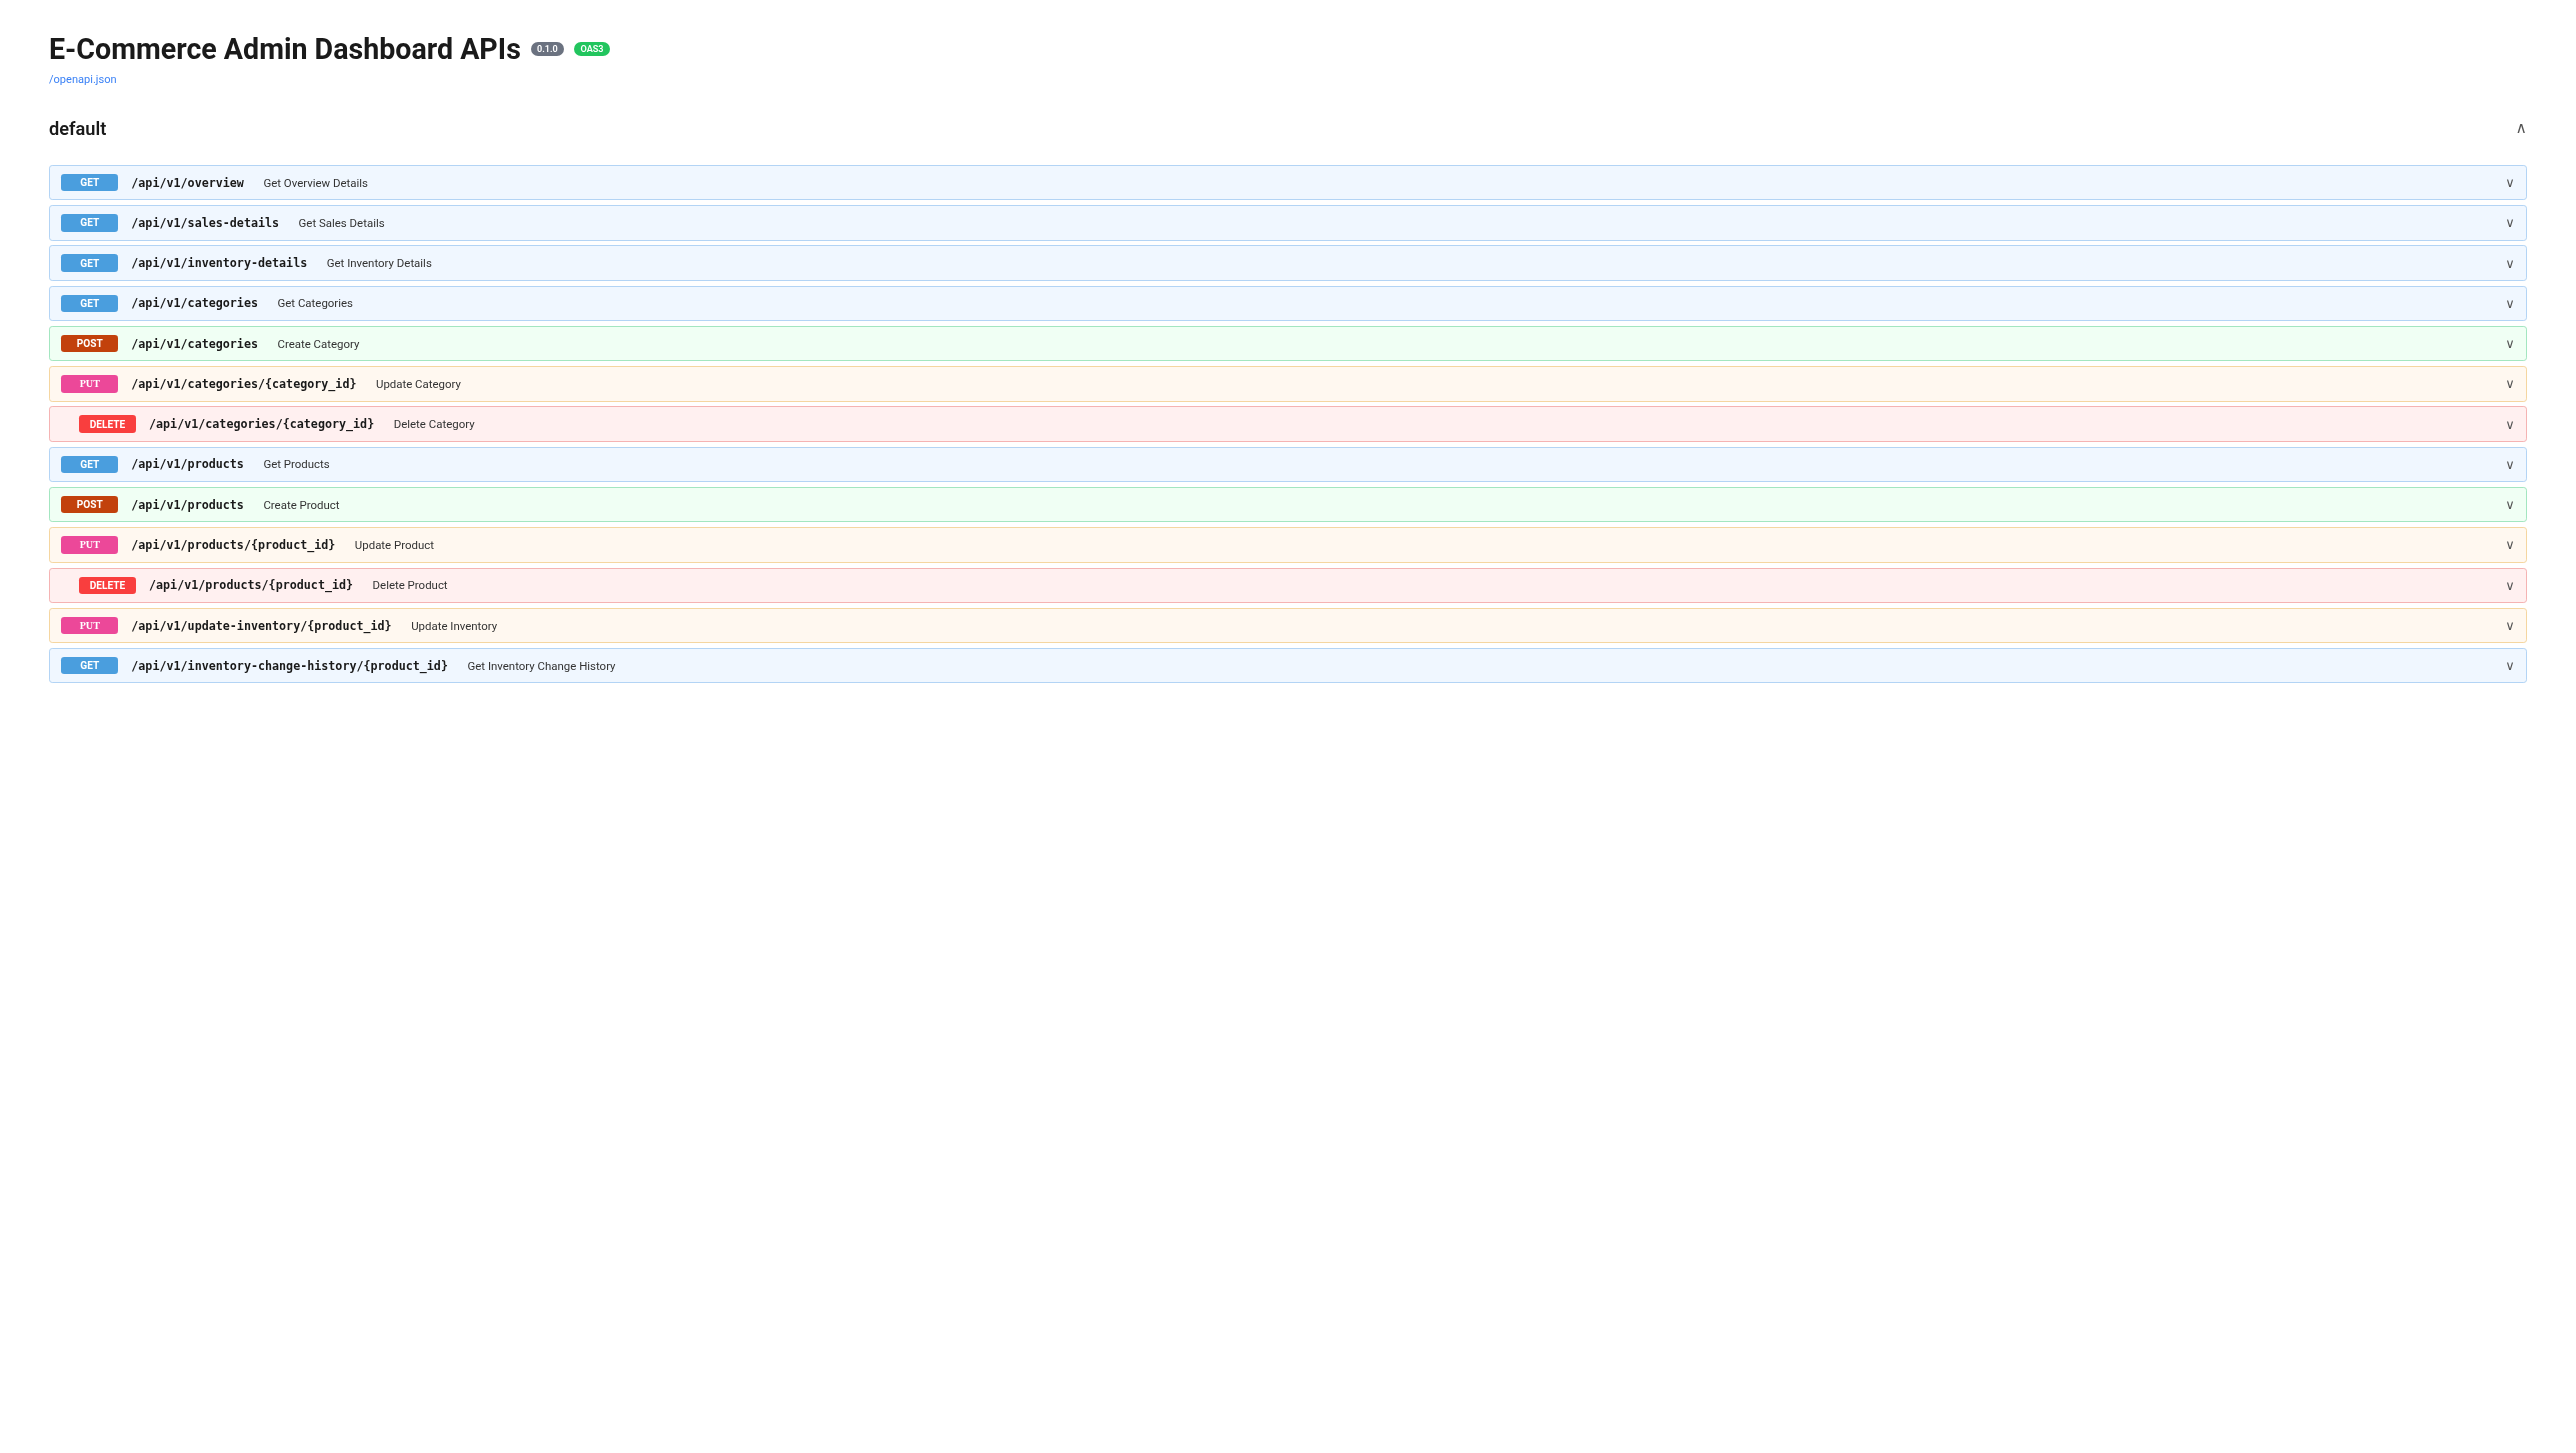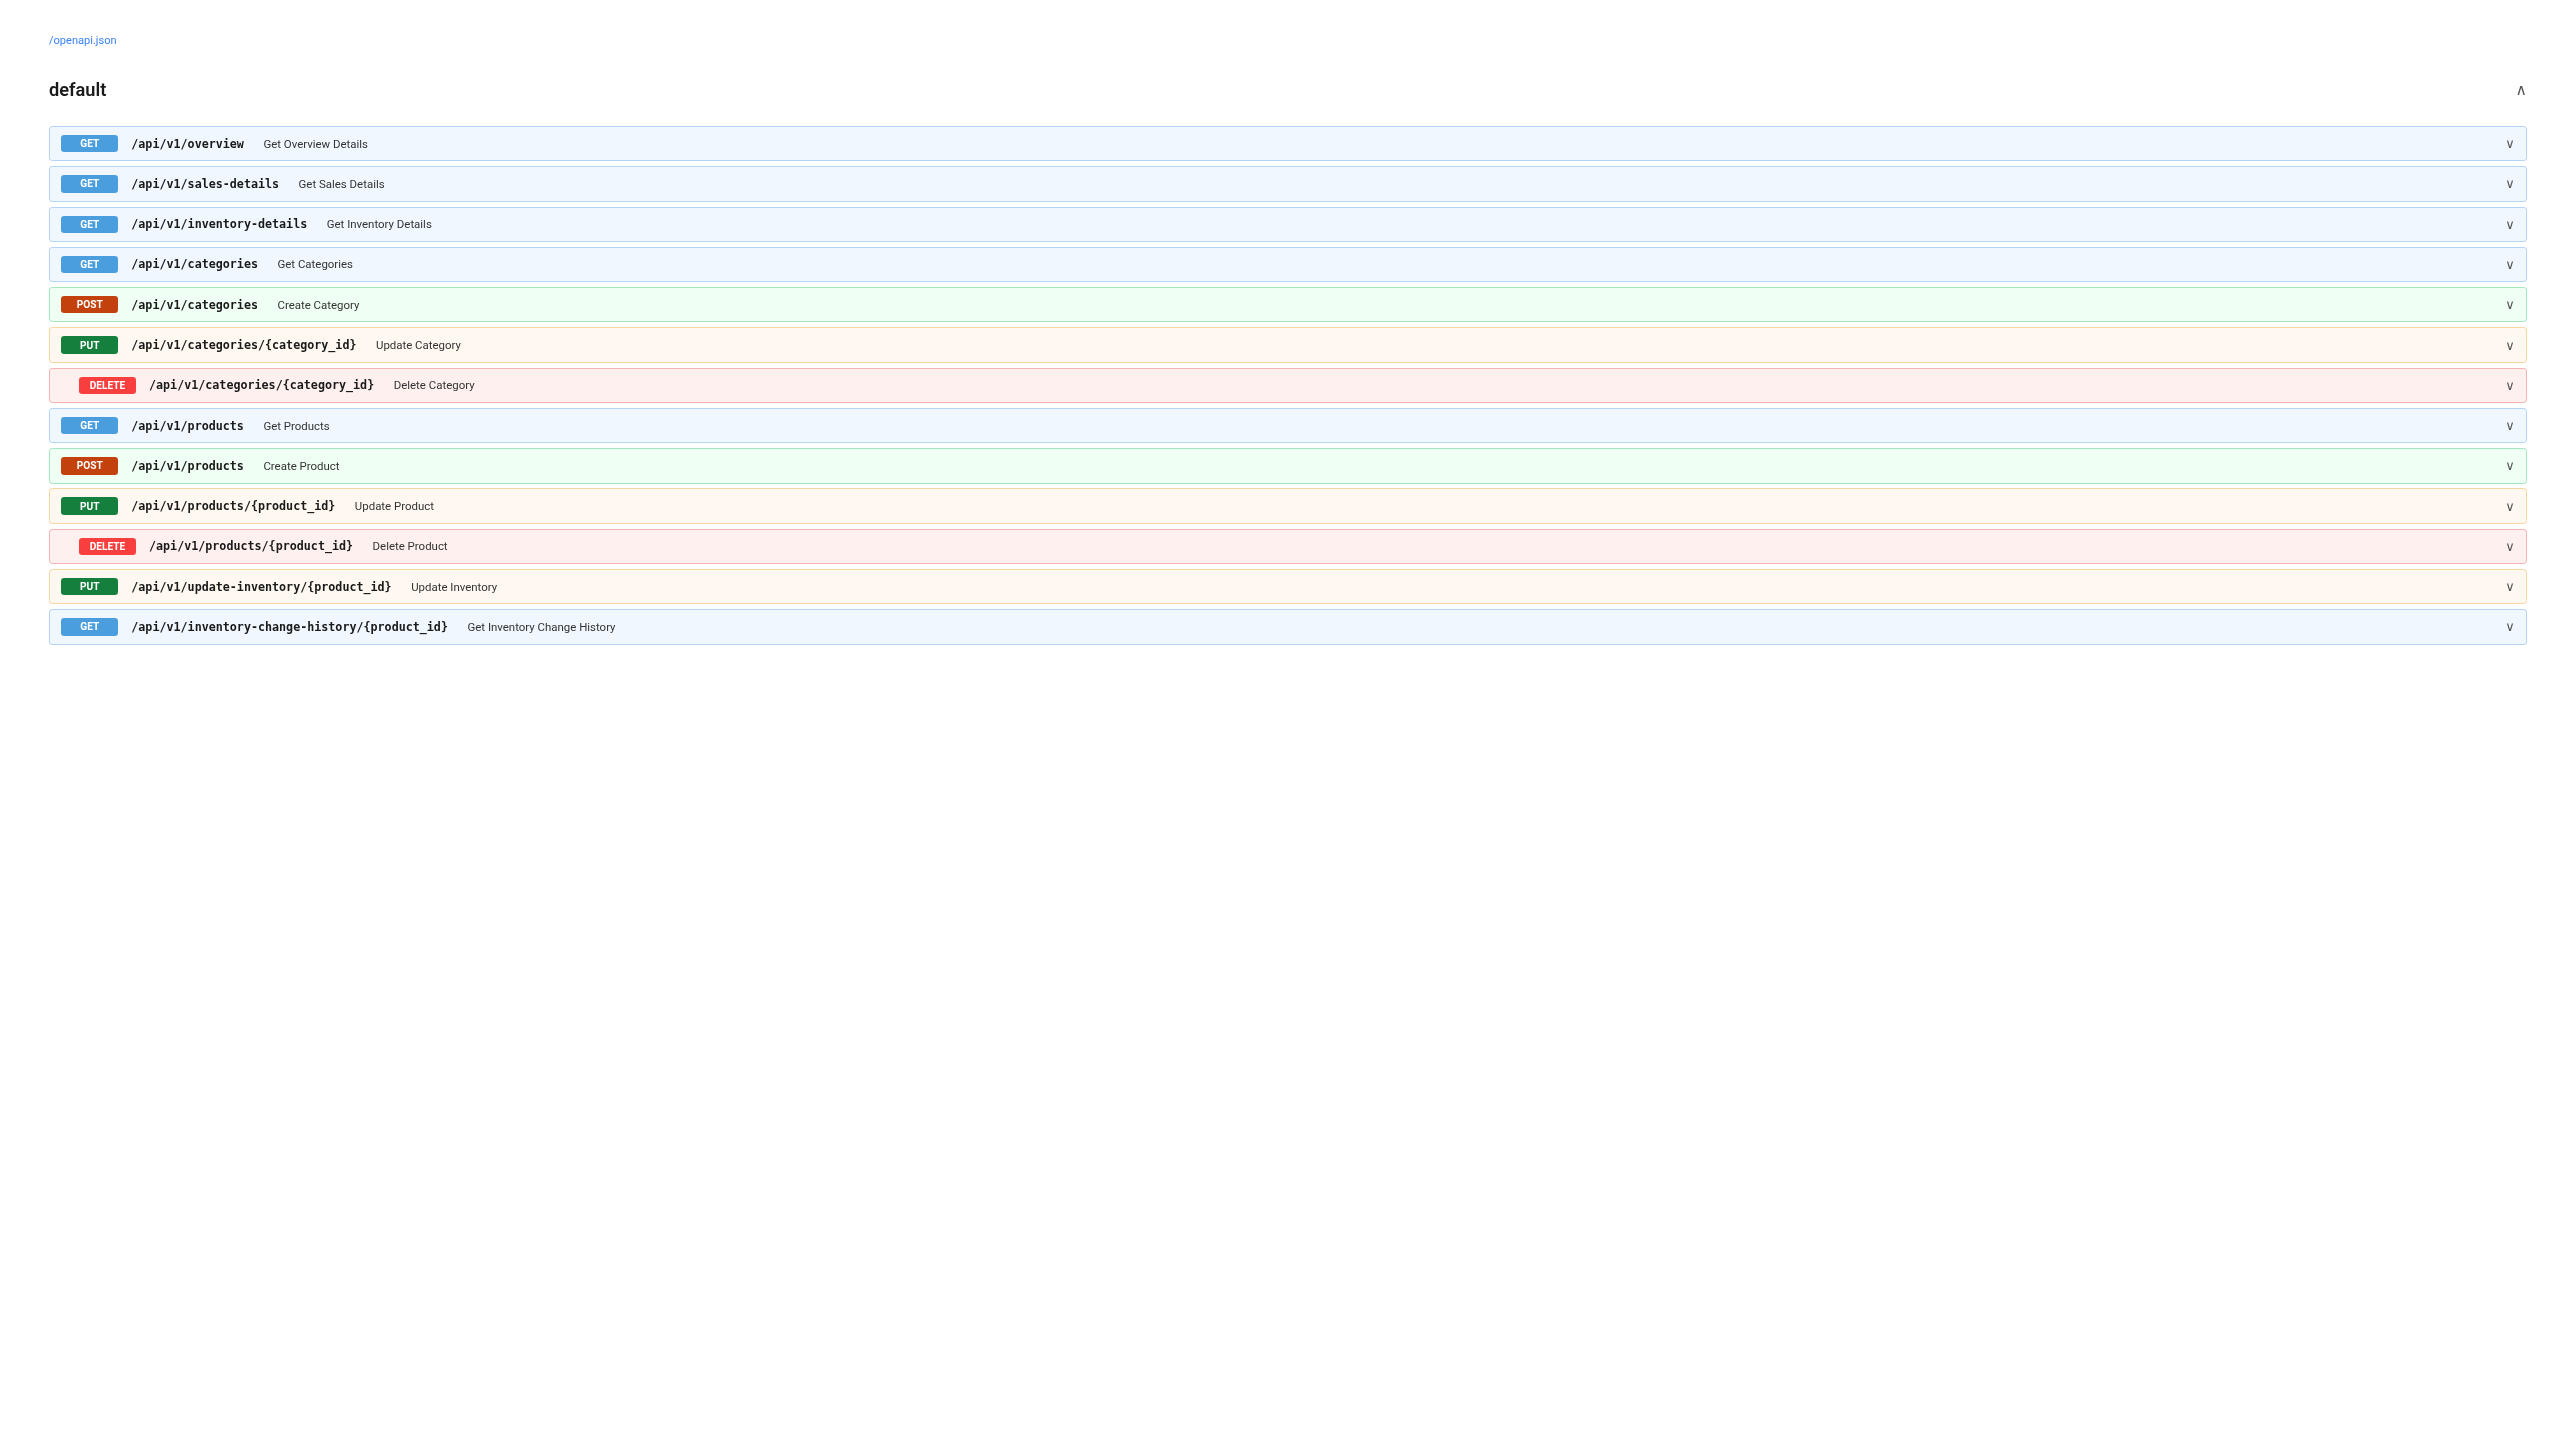--- a/index.html
+++ b/index.html
@@ -83,21 +83,21 @@
       padding: 3.2px 9.7px;
       border-radius: 3.2px;
       font-size: 0.78rem;
       font-weight: 700;
       color: #fff;
       min-width: 57px;
       text-align: center;
     }
     .method-get { background: #4a9ede; }
     .method-post { background: #c2410c; }
-    .method-put { background: #15803d; }
+    .method-put { background: #ec4899; font-family: Liberation Serif, serif; }
     .method-delete { background: #f93e3e; }
 
     .endpoint-path {
       font-family: monospace;
       font-size: 0.9rem;
       font-weight: 600;
       color: #1a1a1a;
     }
     .endpoint-desc {
       font-size: 0.88rem;
@@ -125,20 +125,25 @@
     .row-delete {
       background: #fff0f0;
       border-color: #f5b3b3;
       padding-left: 29px;
     }
   </style>
 </head>
 <body>
 
 <div class="page-header">
+  <div class="title-row">
+    <h1 class="page-title">E-Commerce Admin Dashboard APIs</h1>
+    <span class="badge badge-version">0.1.0</span>
+    <span class="badge badge-oas">OAS3</span>
+  </div>
   <a class="openapi-link" href="#">/openapi.json</a>
 </div>
 
 <div class="section-header">
   <span class="section-title">default</span>
   <span class="section-collapse-icon">∧</span>
 </div>
 
 <div class="endpoint-list" id="endpoint-list">
 <div class="endpoint-row row-get">

